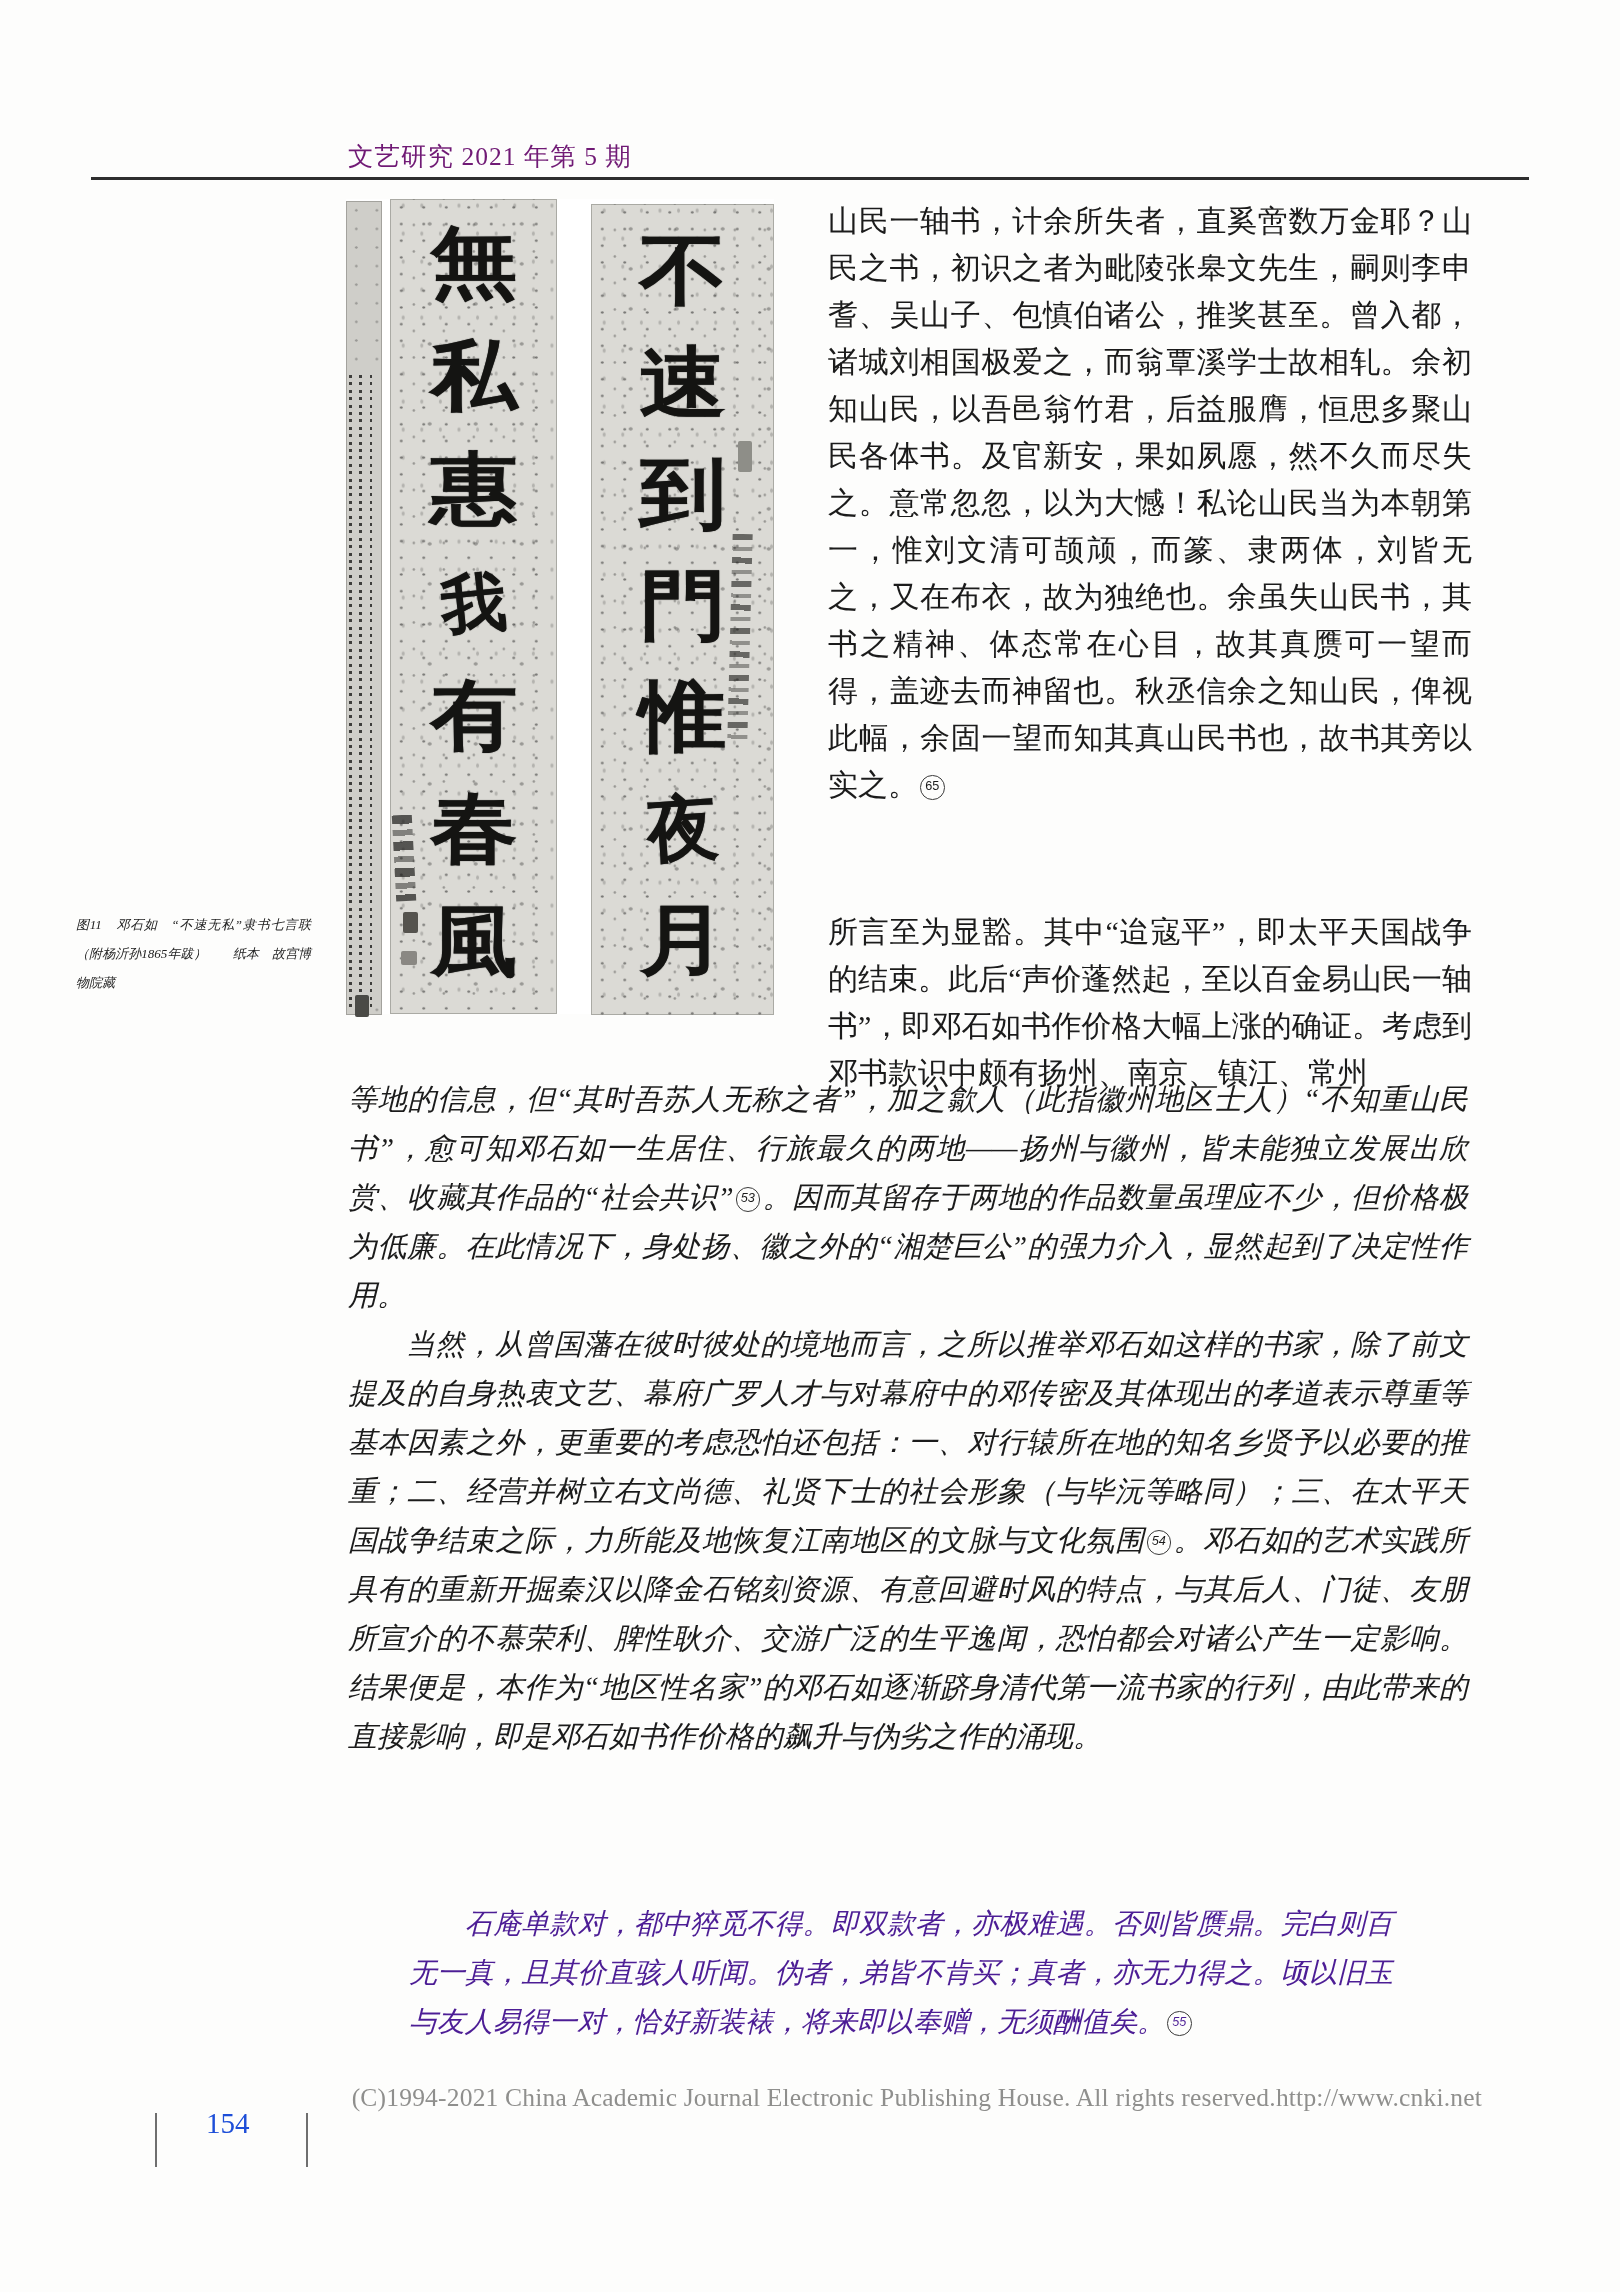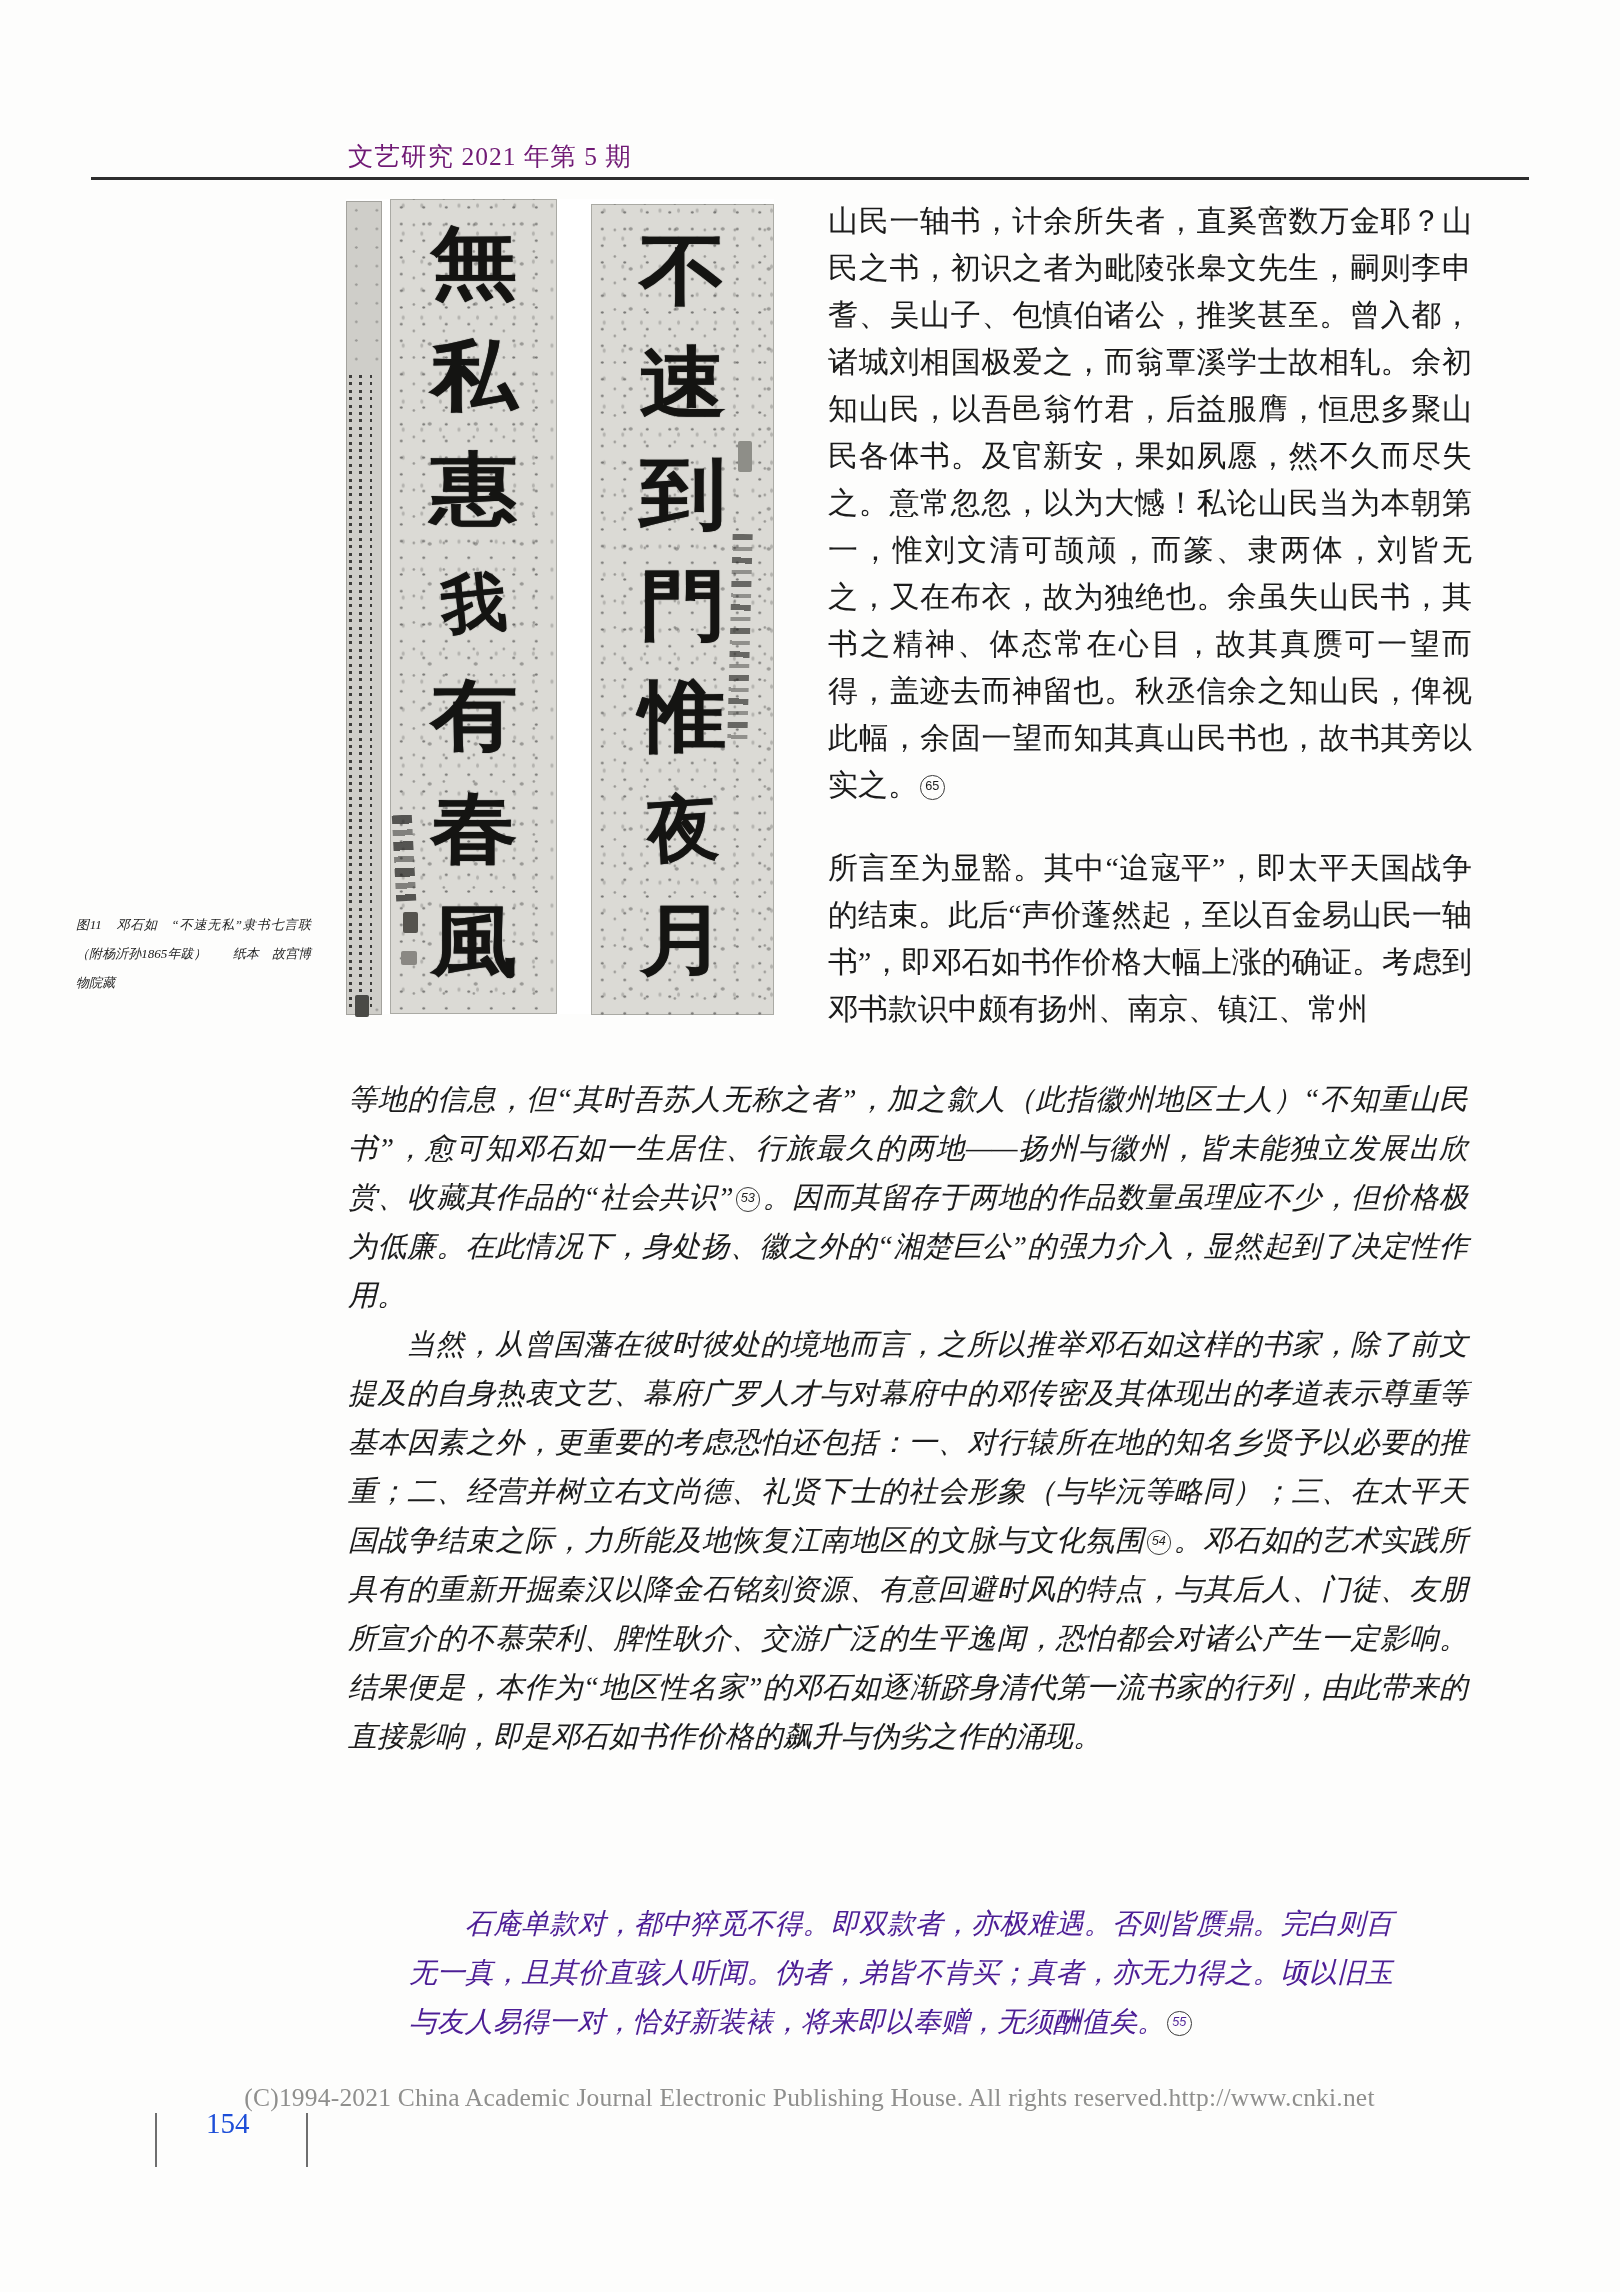--- a/index.html
+++ b/index.html
@@ -92,21 +92,21 @@
     font-size:13px;line-height:29px;color:#232323;
     text-align:justify;
     font-style:italic;
   }
   
   .right-column{
     position:absolute;left:828px;top:197px;width:644px;
     font-size:30px;line-height:47px;text-align:justify;color:#1b1b1b;
   }
   .right-column p{margin:0;}
-  .right-column .para-b{margin-top:36px;}
+  .right-column .para-b{margin-top:100px;}
   .main-text{
     position:absolute;left:348px;top:1075px;width:1120px;
     font-size:29px;line-height:49px;text-align:justify;color:#1b1b1b;
   }
   .main-text p{margin:0;font-style:italic;}
   .indent{text-indent:2em;}
   .block-quote{
     position:absolute;left:409px;top:1899px;width:984px;
     font-size:28px;line-height:49px;text-align:justify;color:#4c1d95;
     text-indent:2em;
@@ -115,21 +115,21 @@
   .fn{
     display:inline-block;width:22.5px;height:22.5px;line-height:21.6px;
     border:1.5px solid #3a3a3a;border-radius:50%;
     font-size:12.7px;text-align:center;vertical-align:4.9px;
     margin:0 2px;text-indent:0;letter-spacing:0;
     font-family:"Liberation Sans","DejaVu Sans",sans-serif;
   }
   
   .footer-line{
     position:absolute;left:137px;top:2083px;width:1345px;
-    display:flex;justify-content:center;
+    display:flex;justify-content:flex-end;
     font-size:25.5px;color:#8f8f8d;letter-spacing:0.2px;
     font-family:"Liberation Serif","DejaVu Serif",serif;
     white-space:nowrap;
   }
   .page-number{
     position:absolute;left:206px;top:2107px;
     font-size:29px;color:#1d4ed8;
   }
   .tick{position:absolute;top:2113px;width:2px;height:54px;background:#6f6f6f;}
   .tick-left{left:155px;}

